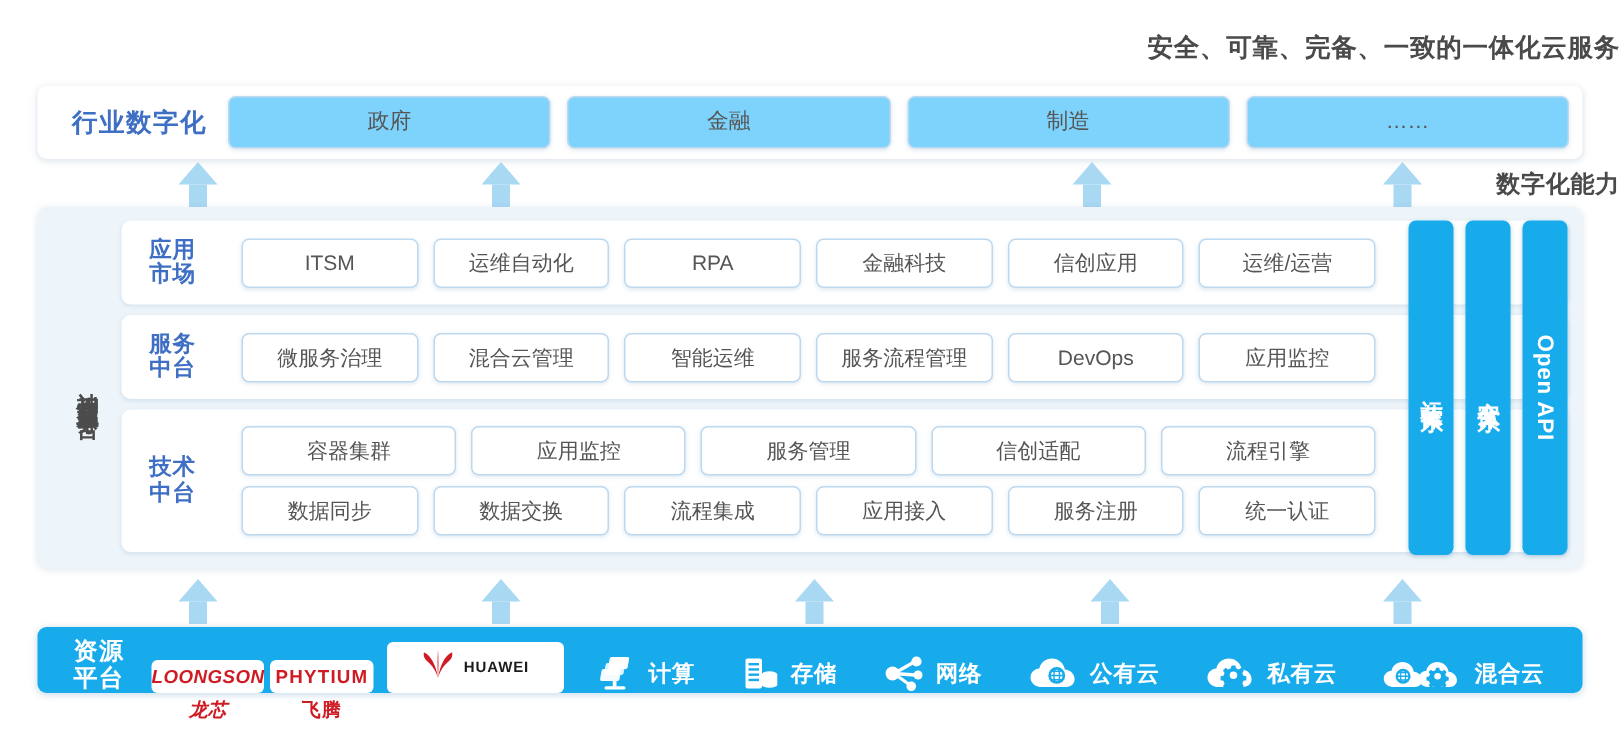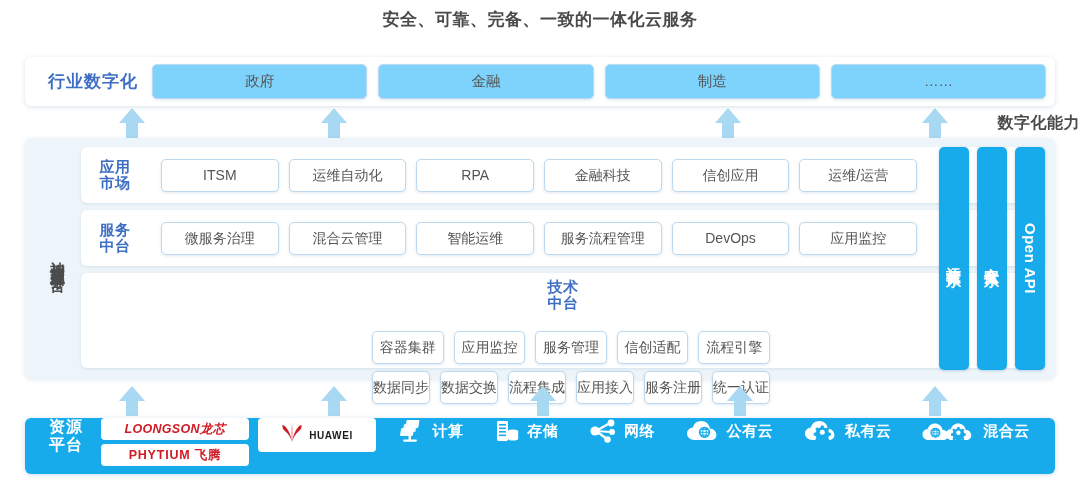--- a/index.html
+++ b/index.html
@@ -5,22 +5,22 @@
   html,body{margin:0;padding:0;}
   body{
     width:1080px;height:491px;
     background:#ffffff;
     font-family:"Liberation Sans","DejaVu Sans",sans-serif;
     overflow:hidden;
     position:relative;
   }
   
   #title{
-    position:absolute;left:0;top:8px;width:1080px;
-    text-align:center;
+    position:absolute;left:0;top:20px;width:1080px;
+    text-align:right;
     font-size:17px;font-weight:bold;color:#4a4a4a;
     letter-spacing:.5px;
   }
   
   #industry-row{
     position:absolute;left:25px;top:57px;width:1030px;height:49px;
     background:#ffffff;
     border-radius:6px;
     box-shadow:0 1px 5px rgba(120,150,180,.28);
     display:flex;align-items:center;
@@ -93,21 +93,21 @@
   }
   .tier{
     background:#ffffff;
     border-radius:6px;
     box-shadow:0 1px 3px rgba(150,180,205,.30);
     display:flex;align-items:center;
     padding:6px 8px;
     box-sizing:border-box;
   }
   .tier.t1,.tier.t2{height:56px;}
-  .tier.t3{height:95px;flex-direction:column;}
+  .tier.t3{height:95px;}
   .tier-label{
     flex:0 0 52px;width:52px;
     text-align:center;
     font-size:15px;font-weight:bold;color:#3f6fc4;
     line-height:1.08;
     letter-spacing:.5px;
   }
   .tier-grid{
     flex:1;display:flex;flex-direction:column;gap:7px;
     margin-left:4px;margin-right:4px;padding-left:16px;
@@ -144,36 +144,36 @@
     letter-spacing:2px;line-height:1;
   }
   .pillar.latin span{
     writing-mode:vertical-rl;
     text-orientation:mixed;
     letter-spacing:.5px;
     font-size:15px;
   }
   
   #resource-bar{
-    position:absolute;left:25px;top:418px;width:1030px;height:56px;
+    position:absolute;left:25px;top:418px;width:1030px;height:44px;
     background:#17abec;
     border-radius:6px;
     box-shadow:0 1px 5px rgba(60,130,180,.28);
-    display:flex;align-items:flex-start;
+    display:flex;align-items:flex-end;
     box-sizing:border-box;
     padding:0 10px;
   }
   #resource-label{
     flex:0 0 62px;width:62px;text-align:center;
     color:#fff;font-size:16px;font-weight:bold;
     line-height:1.12;letter-spacing:1px;
   }
   #chip-logos{
     flex:0 0 148px;
-    display:flex;flex-direction:column;gap:4px;
+    display:flex;flex-direction:row;gap:4px;
     margin-left:4px;
   }
   .chip-logo{
     height:22px;line-height:22px;
     background:#fff;border-radius:4px;
     text-align:center;
     font-size:12.5px;font-weight:bold;
     color:#cf1b23;
     font-style:italic;
     letter-spacing:.3px;

